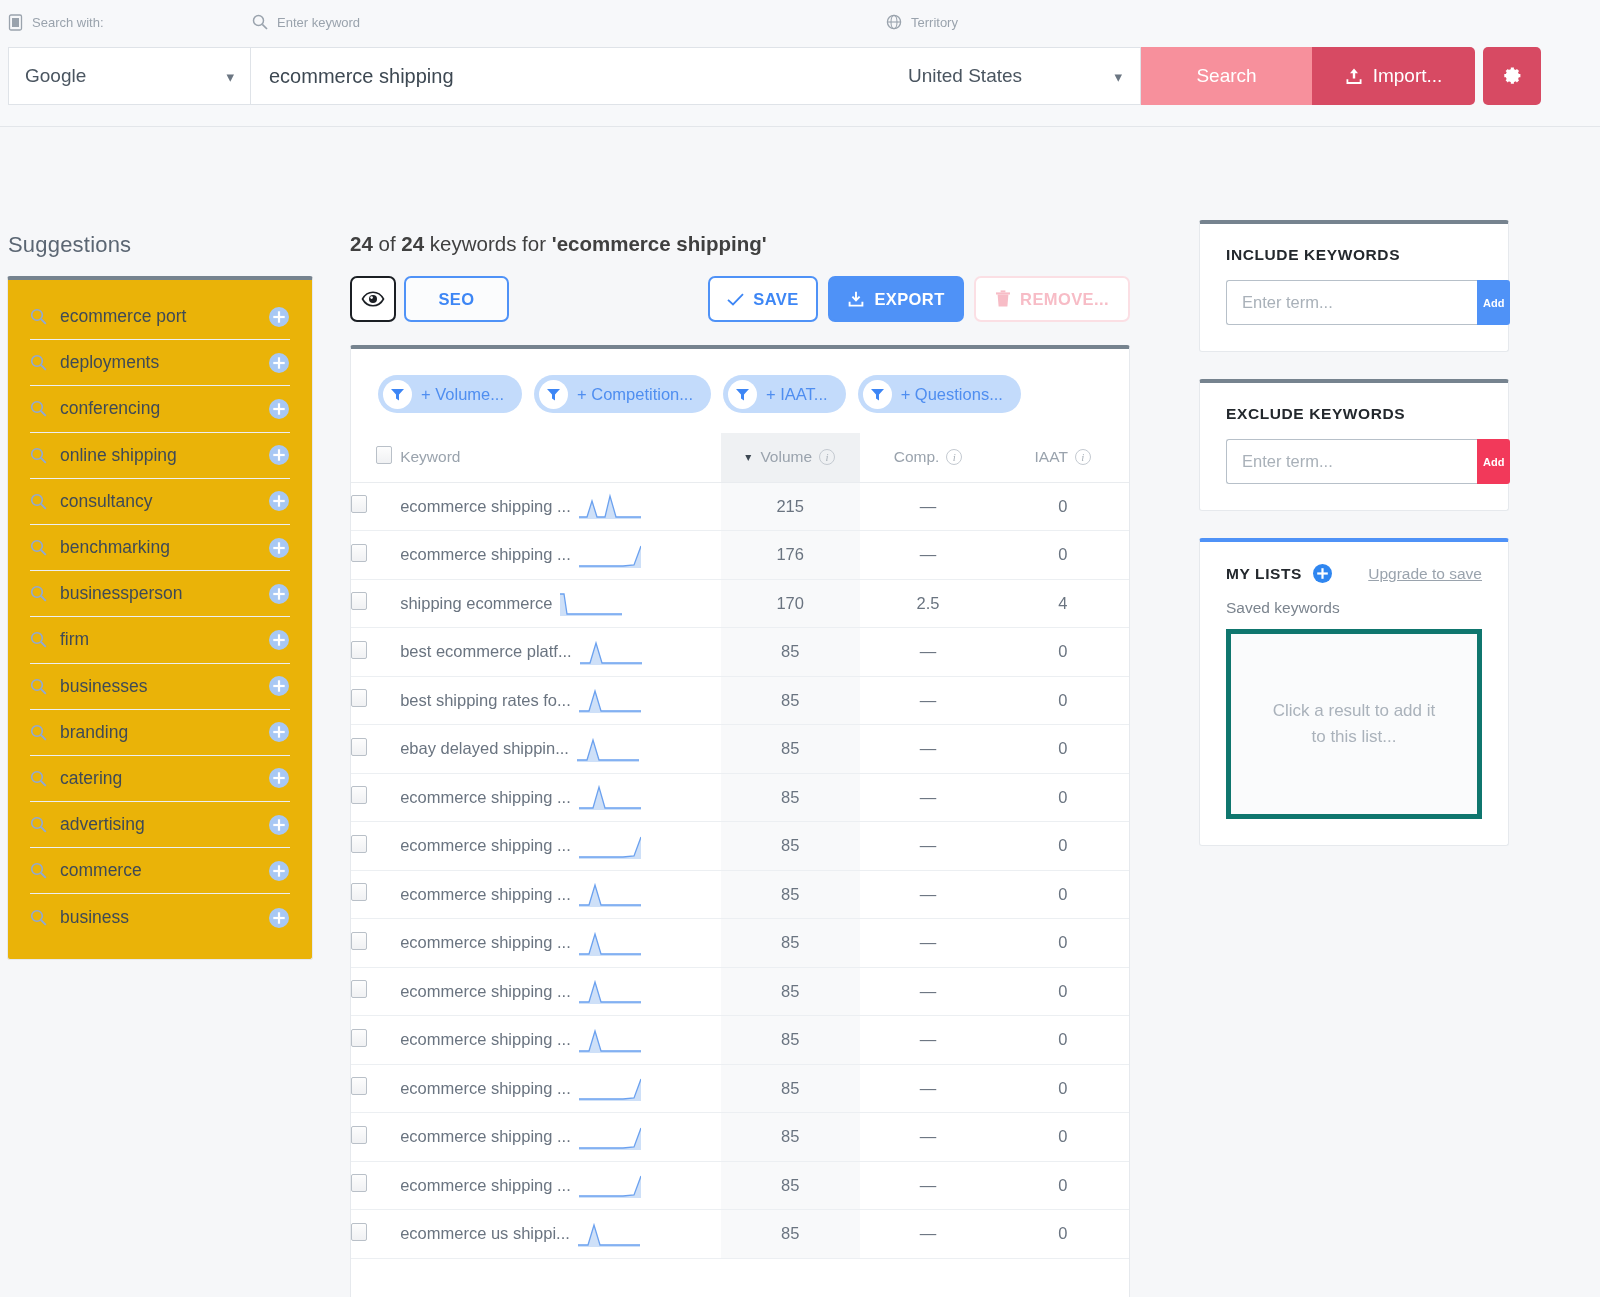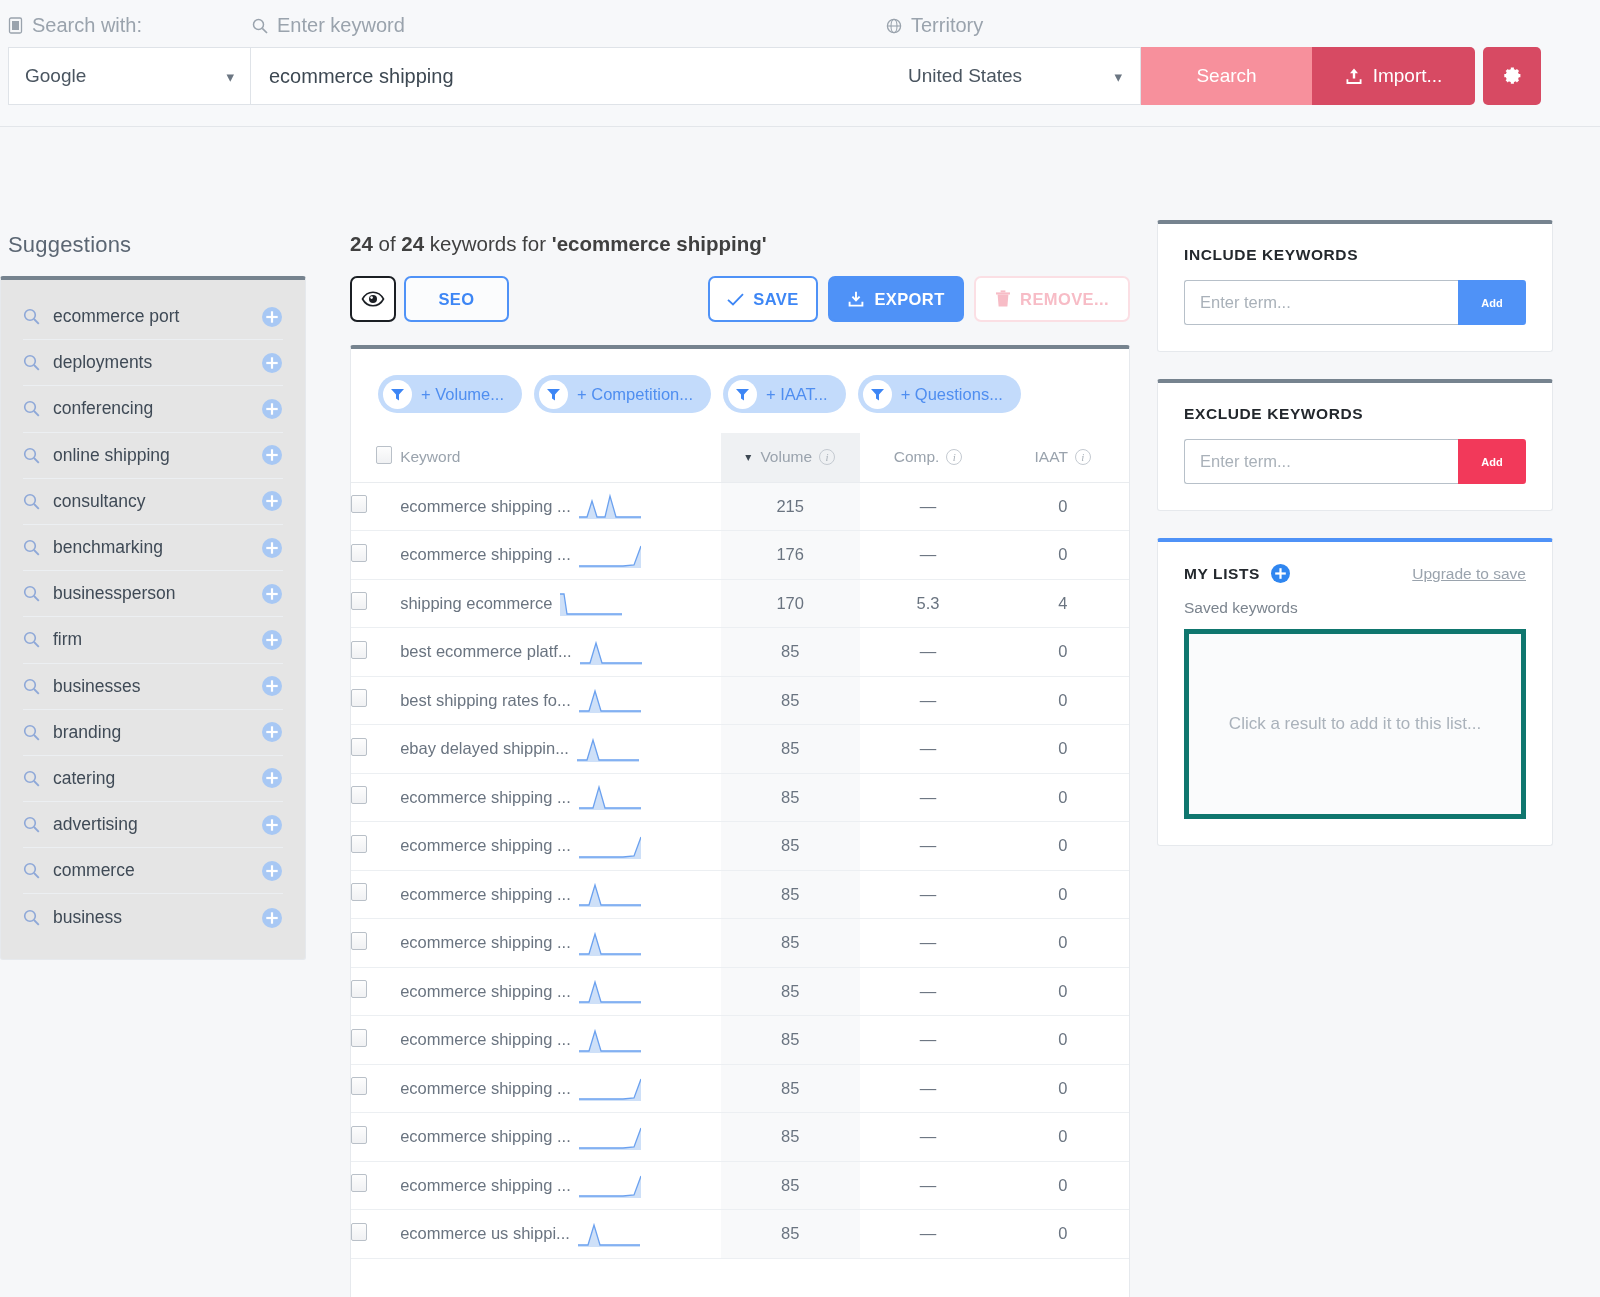--- a/index.html
+++ b/index.html
@@ -15,21 +15,21 @@
 
   
   #topbar {
     position:absolute; left:0; top:0; width:1600px; height:127px;
     background:#f7f8fa;
     border-bottom:1px solid #e3e6ea;
   }
   .tb-labels { position:absolute; left:0; top:0; width:1600px; height:50px; }
   .tb-lab {
     position:absolute; top:14px;
-    font-size:20px; color:#9aa3ad; font-weight:400;
+    font-size:13px; color:#9aa3ad; font-weight:400;
     display:flex; align-items:center; gap:9px;
   }
   .tb-lab .ic { display:inline-flex; align-items:center; }
   #lab-searchwith { left:8px; }
   #lab-keyword { left:252px; }
   #lab-territory { left:886px; }
 
   .tb-row { position:absolute; left:0; top:47px; height:58px; }
 
   .field {
@@ -72,22 +72,22 @@
     display:flex; align-items:center; justify-content:center;
   }
 
   
   #suggestions-panel { position:absolute; left:0; top:232px; width:320px; }
   #suggestions-title {
     font-size:22px; color:#5b6673; font-weight:400;
     margin:0 0 18px 8px; letter-spacing:.2px;
   }
   #suggestions-card {
-    width:306px;
-    background:#e5e5e5;
+    margin-left:7px; width:306px;
+    background:#eab308;
     border:1px solid #e6e9ed;
     border-top:4px solid #76838f;
     border-radius:3px;
     padding:14px 22px 18px 22px;
   }
   .sug-item {
     height:46.2px;
     display:flex; align-items:center;
     border-bottom:1px solid #eceff2;
     cursor:pointer;
@@ -188,21 +188,21 @@
     width:16px; height:18px; border:1px solid #b9c0c8; border-radius:2px;
     background:linear-gradient(#fdfdfd,#f0f1f3); display:inline-block; cursor:pointer;
   }
   .info-ic {
     width:16px; height:16px; border:1px solid #c4cad1; border-radius:50%;
     display:inline-flex; align-items:center; justify-content:center;
     font-size:11px; color:#aab2ba; font-style:italic; font-family:"Liberation Serif", serif;
   }
 
   
-  #right { position:absolute; left:1157px; top:220px; width:396px; }
+  #right { position:absolute; left:1199px; top:220px; width:310px; }
   .panel {
     background:#fff; border:1px solid #e6e9ed; border-radius:3px;
     margin-bottom:27px; padding:22px 26px 26px 26px;
   }
   .panel.grey-top { border-top:4px solid #76838f; }
   .panel.blue-top { border-top:4px solid #4f92f7; }
   .panel-title {
     font-size:15.5px; font-weight:700; color:#23282d;
     letter-spacing:.6px; margin:0 0 16px 0;
     display:flex; align-items:center; gap:11px;
@@ -709,21 +709,21 @@
             <td class="d-kw">
               <div class="kwcell">
                 <span class="kwtext">shipping ecommerce</span>
                 <svg class="spark" viewBox="0 0 62 26" preserveAspectRatio="none">
                   <path d="M0,4 L4,4 L7,24 L62,24 L62,26 L0,26 Z" fill="#c5dbf7" opacity="0.85"></path>
                   <path d="M0,4 L4,4 L7,24 L62,24" fill="none" stroke="#6ba1ef" stroke-width="1.3"></path>
                 </svg>
               </div>
             </td>
             <td class="d-vol">170</td>
-            <td class="d-comp">5.3</td>
+            <td class="d-comp">2.5</td>
             <td class="d-iaat">4</td>
           </tr>
           <tr>
             <td class="d-chk"><span class="chk"></span></td>
             <td class="d-kw">
               <div class="kwcell">
                 <span class="kwtext">best ecommerce platf...</span>
                 <svg class="spark" viewBox="0 0 62 26" preserveAspectRatio="none">
                   <path d="M0,24 L10,24 L16,4 L22,24 L62,24 L62,26 L0,26 Z" fill="#c5dbf7" opacity="0.85"></path>
                   <path d="M0,24 L10,24 L16,4 L22,24 L62,24" fill="none" stroke="#6ba1ef" stroke-width="1.3"></path>

